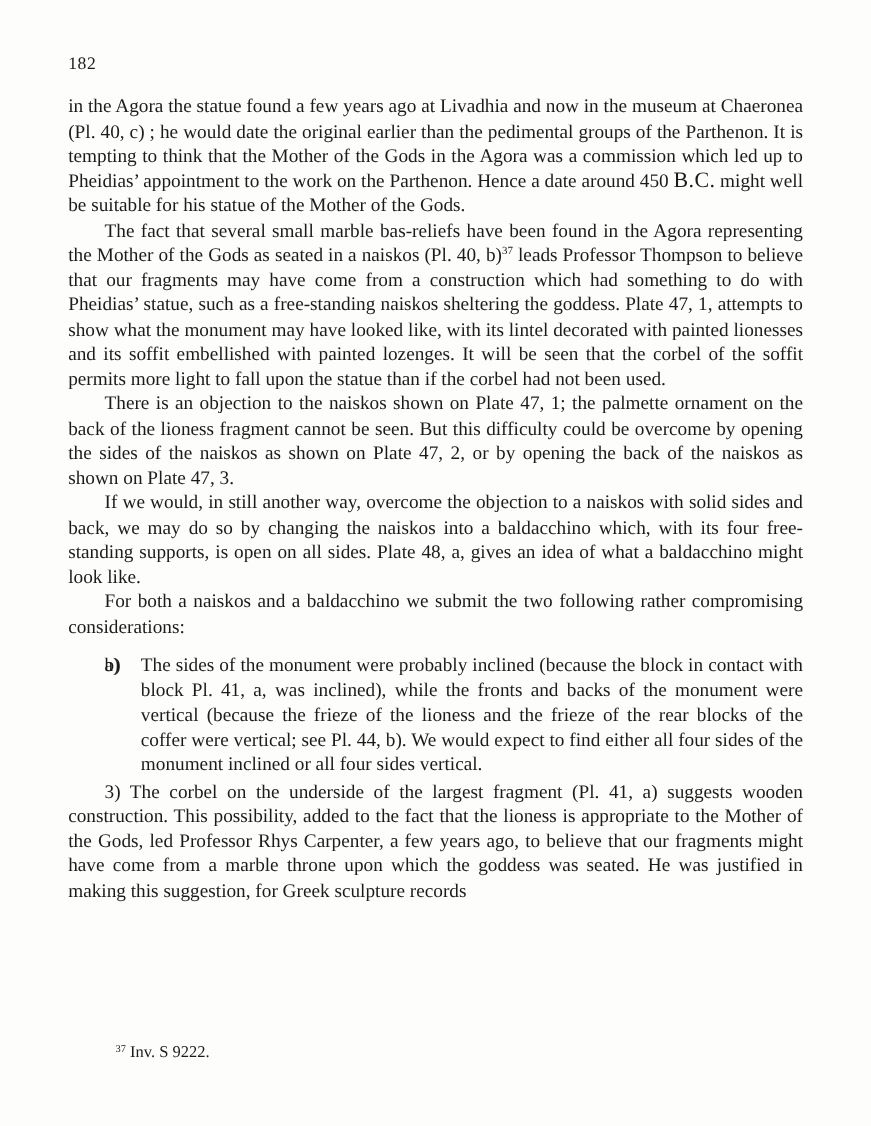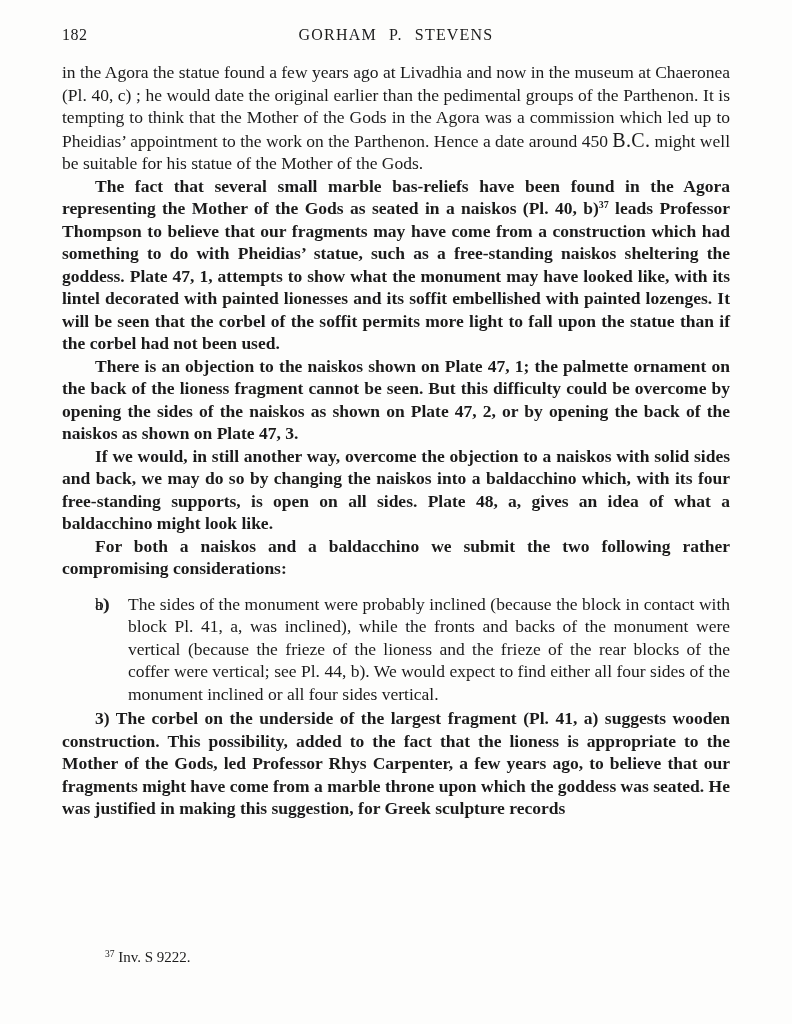--- a/index.html
+++ b/index.html
@@ -9,21 +9,21 @@
   }
   .page {
     position: relative;
     width: 792px;
     height: 1024px;
     margin: 0 auto;
     background: #fdfdfc;
     color: #1b1b1b;
     font-family: "Liberation Serif", "DejaVu Serif", serif;
     box-sizing: border-box;
-    padding: 26px 62px 0 62px;
+    padding: 50px 62px 0 62px;
     overflow: hidden;
   }
   .running-head {
     position: relative;
     height: 18px;
     text-align: center;
     font-size: 16px;
     margin-bottom: 17px;
   }
   .page-num {
@@ -38,21 +38,21 @@
   }
   .body-text {
     font-size: 17.5px;
     line-height: 22.5px;
     text-align: justify;
   }
   .para {
     margin: 0;
     padding: 0;
   }
-  .para.indent { text-indent: 33px; font-weight: bold; }
+  .para.indent { text-indent: 33px; }
   .para.gap { margin-top: 2px; }
   .list-item {
     position: relative;
     padding-left: 66px;
     margin: 0;
   }
   .list-item.gap { margin-top: 13px; }
   .list-label {
     position: absolute;
     left: 33px;
@@ -77,21 +77,20 @@
   }
   .footnote sup.fn-ref { vertical-align: 5px; font-size: 9.5px; }
 </style>
 </head>
 <body>
 
 <div class="page">
 
   <header class="running-head">
     <span class="page-num">182</span>
-    <span class="running-title">GORHAM P. STEVENS</span>
   </header>
 
   <main class="body-text">
       <p class="para"><span>in the Agora the statue found a few years ago at Livadhia and now in the museum at Chaeronea (Pl. 40, c) ; he would date the original earlier than the pedimental groups of the Parthenon. It is tempting to think that the Mother of the Gods in the Agora was a commission which led up to Pheidias’ appointment to the work on the Parthenon. Hence a date around 450 </span><span class="smallcaps">B.C.</span><span> might well be suitable for his statue of the Mother of the Gods.</span></p>
       <p class="para indent"><span>The fact that several small marble bas-reliefs have been found in the Agora representing the Mother of the Gods as seated in a naiskos (Pl. 40, b)</span><sup class="fn-ref">37</sup><span> leads Professor Thompson to believe that our fragments may have come from a construction which had something to do with Pheidias’ statue, such as a free-standing naiskos sheltering the goddess. Plate 47, 1, attempts to show what the monument may have looked like, with its lintel decorated with painted lionesses and its soffit embellished with painted lozenges. It will be seen that the corbel of the soffit permits more light to fall upon the statue than if the corbel had not been used.</span></p>
       <p class="para indent"><span>There is an objection to the naiskos shown on Plate 47, 1; the palmette ornament on the back of the lioness fragment cannot be seen. But this difficulty could be overcome by opening the sides of the naiskos as shown on Plate 47, 2, or by opening the back of the naiskos as shown on Plate 47, 3.</span></p>
       <p class="para indent"><span>If we would, in still another way, overcome the objection to a naiskos with solid sides and back, we may do so by changing the naiskos into a baldacchino which, with its four free-standing supports, is open on all sides. Plate 48, a, gives an idea of what a baldacchino might look like.</span></p>
       <p class="para indent"><span>For both a naiskos and a baldacchino we submit the two following rather compromising considerations:</span></p>
       <div class="list-item gap"><span class="list-label">a)</span></div>
       <div class="list-item"><span class="list-label">b)</span><span><span>The sides of the monument were probably inclined (because the block in contact with block Pl. 41, a, was inclined), while the fronts and backs of the monument were vertical (because the frieze of the lioness and the frieze of the rear blocks of the coffer were vertical; see Pl. 44, b). We would expect to find either all four sides of the monument inclined or all four sides vertical.</span></span></div>

